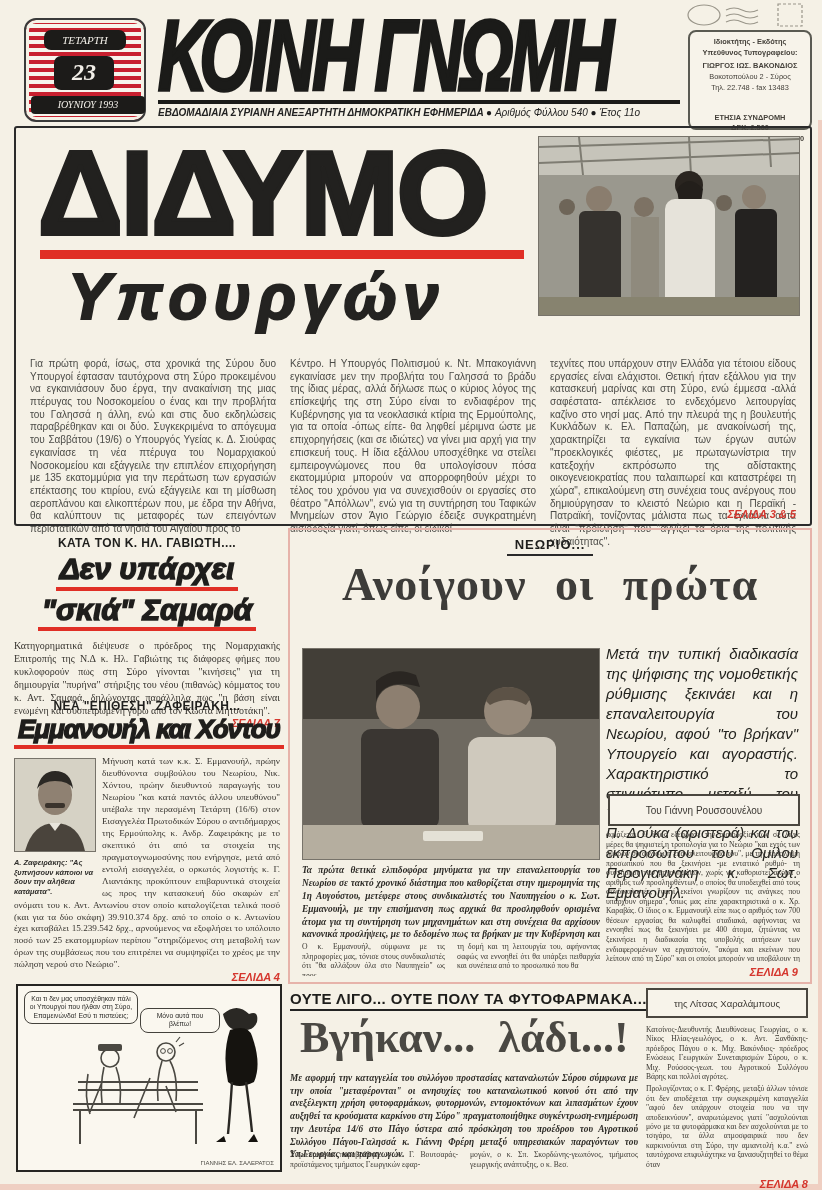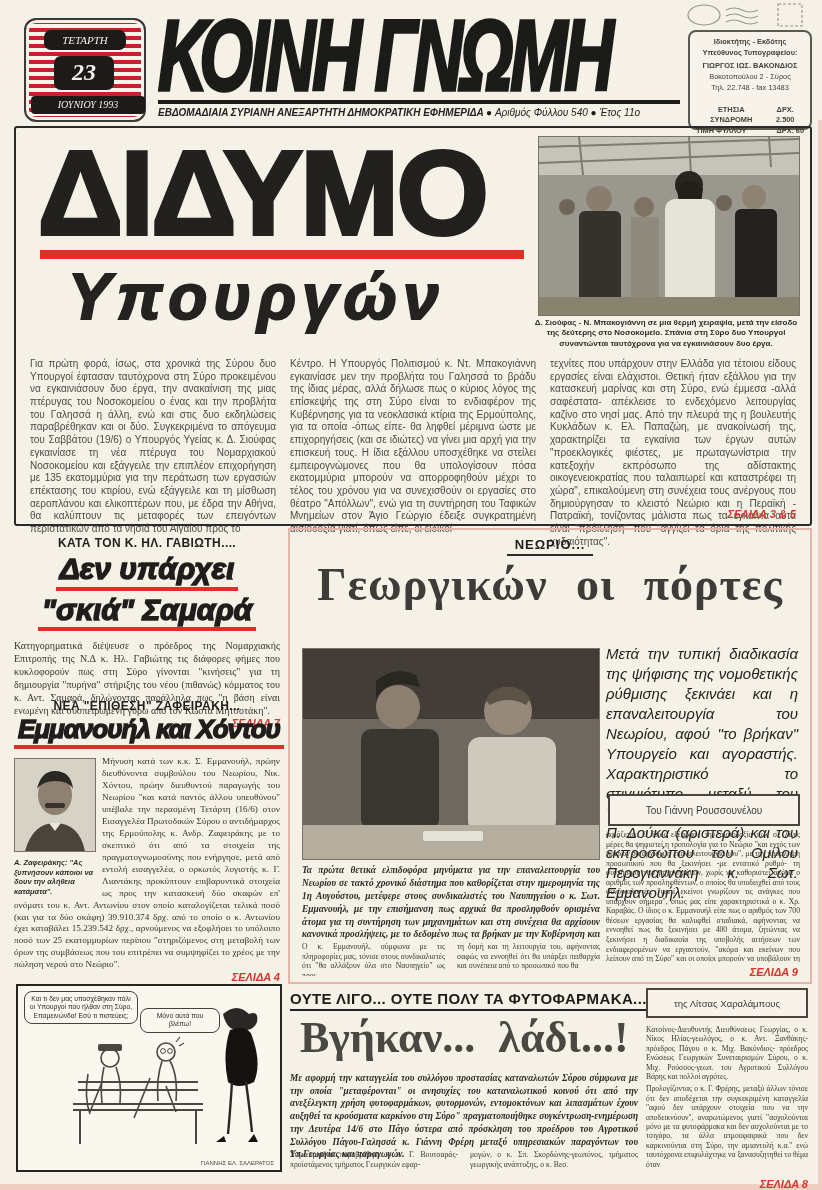--- a/index.html
+++ b/index.html
@@ -96,21 +96,21 @@
   <span style="color:#1a1a1a">●</span>
   <span style="font-weight:normal">Έτος 11ο</span>
 </div>
 
 <div class="abs pubbox" style="left:688px;top:30px;width:112px;height:86px;">
   <div>Ιδιοκτήτης - Εκδότης</div>
   <div>Υπεύθυνος Τυπογραφείου:</div>
   <div style="margin-top:3px;">ΓΙΩΡΓΟΣ ΙΩΣ. ΒΑΚΟΝΔΙΟΣ</div>
   <div style="font-weight:normal">Βοκοτοπούλου 2 - Σύρος</div>
   <div style="font-weight:normal">Τηλ. 22.748 - fax 13483</div>
-  <div class="pubrow" style="margin-top:11px;">
+  <div class="pubrow" style="margin-top:19px;flex-direction:column;">
     <span>ΕΤΗΣΙΑ ΣΥΝΔΡΟΜΗ</span>
     <span>ΔΡΧ. 2.500</span>
   </div>
   <div class="pubrow">
     <span>ΤΙΜΗ ΦΥΛΛΟΥ</span>
     <span>ΔΡΧ. 60</span>
   </div>
 </div>
 
 <div class="abs leadbox" style="left:14px;top:126px;width:794px;height:396px;">
@@ -128,21 +128,20 @@
       <rect x="92" y="80" width="28" height="98" fill="#8f8a7d"></rect>
     <circle cx="150" cy="48" r="14" fill="#2a2520"></circle>
       <path d="M138 52 q12 -16 26 0 l-2 14 q-12 8 -22 0 Z" fill="#231f1b"></path>
     <rect x="126" y="62" width="50" height="116" rx="10" fill="#e6e3da"></rect>
     <circle cx="215" cy="60" r="12" fill="#8d8172"></circle>
       <rect x="196" y="72" width="42" height="106" rx="6" fill="#242220"></rect>
     <circle cx="185" cy="66" r="8" fill="#6e6558"></circle>
       <circle cx="28" cy="70" r="8" fill="#6e6558"></circle>
     <rect y="160" width="260" height="18" fill="#87836f"></rect>
   </svg>
-  <div class="abs cap" style="left:512px;top:190px;width:276px;">Δ. Σιούφας - Ν. Μπακογιάννη σε μια θερμή χειραψία, μετά την είσοδο της δεύτερης στο Νοσοκομείο. Σπάνια στη Σύρο δυο Υπουργοί συναντώνται ταυτόχρονα για να εγκαινιάσουν δυο έργα.</div>
 
   <div class="abs leadcols" style="left:14px;top:230px;width:766px;">
     <div>Για πρώτη φορά, ίσως, στα χρονικά της Σύρου δυο Υπουργοί έφτασαν ταυτόχρονα στη Σύρο προκειμένου να εγκαινιάσουν δυο έργα, την ανακαίνιση της μιας πτέρυγας του Νοσοκομείου ο ένας και την προβλήτα του Γαλησσά η άλλη, ενώ και στις δυο εκδηλώσεις παραβρέθηκαν και οι δύο. Συγκεκριμένα το απόγευμα του Σαββάτου (19/6) ο Υπουργός Υγείας κ. Δ. Σιούφας εγκαινίασε τη νέα πτέρυγα του Νομαρχιακού Νοσοκομείου και εξάγγειλε την επιπλέον επιχορήγηση με 135 εκατομμύρια για την περάτωση των εργασιών επέκτασης του κτιρίου, ενώ εξάγγειλε και τη μίσθωση αεροπλάνου και ελικοπτέρων που, με έδρα την Αθήνα, θα καλύπτουν τις μεταφορές των επειγόντων περιστατικών από τα νησιά του Αιγαίου προς το</div>
     <div>Κέντρο. Η Υπουργός Πολιτισμού κ. Ντ. Μπακογιάννη εγκαινίασε μεν την προβλήτα του Γαλησσά το βράδυ της ίδιας μέρας, αλλά δήλωσε πως ο κύριος λόγος της επίσκεψής της στη Σύρο είναι το ενδιαφέρον της Κυβέρνησης για τα νεοκλασικά κτίρια της Ερμούπολης, για τα οποία -όπως είπε- θα ληφθεί μέριμνα ώστε με επιχορηγήσεις (και σε ιδιώτες) να γίνει μια αρχή για την επισκευή τους. Η ίδια εξάλλου υποσχέθηκε να στείλει εμπειρογνώμονες που θα υπολογίσουν πόσα εκατομμύρια μπορούν να απορροφηθούν μέχρι το τέλος του χρόνου για να συνεχισθούν οι εργασίες στο θέατρο "Απόλλων", ενώ για τη συντήρηση του Ταφικών Μνημείων στον Άγιο Γεώργιο έδειξε συγκρατημένη αισιοδοξία γιατί, όπως είπε, οι ειδικοί</div>
     <div>τεχνίτες που υπάρχουν στην Ελλάδα για τέτοιου είδους εργασίες είναι ελάχιστοι. Θετική ήταν εξάλλου για την κατασκευή μαρίνας και στη Σύρο, ενώ έμμεσα -αλλά σαφέστατα- απέκλεισε το ενδεχόμενο λειτουργίας καζίνο στο νησί μας. Από την πλευρά της η βουλευτής Κυκλάδων κ. Ελ. Παπαζώη, με ανακοίνωσή της, χαρακτηρίζει τα εγκαίνια των έργων αυτών "προεκλογικές φιέστες, με πρωταγωνίστρια την κατεξοχήν εκπρόσωπο της αδίστακτης οικογενειοκρατίας που ταλαιπωρεί και καταστρέφει τη χώρα", επικαλούμενη στη συνέχεια τους ανέργους που δημιούργησαν το κλειστό Νεώριο και η Περαϊκή - Πατραϊκή, τονίζοντας μάλιστα πως τα εγκαίνια αυτά είναι "πρόκληση" που "αγγίζει τα όρια της πολιτικής χυδαιότητας".</div>
   </div>
   <div class="abs pageref" style="right:14px;bottom:4px;">ΣΕΛΙΔΑ 3 &amp; 5</div>
 </div>
 
 <div class="abs" style="left:14px;top:536px;width:266px;text-align:center;">
@@ -189,21 +188,21 @@
     <path d="M214 96 q-2 32 -4 52 M228 96 q4 30 6 50" stroke="#2a2824" stroke-width="2.4" fill="none"></path>
     <path d="M206 150 l-8 6 h10 Z M236 148 l-6 8 h10 Z" fill="#15130f"></path>
   </svg>
   <div class="bubble" style="left:6px;top:5px;width:104px;">Και τι δεν μας υποσχέθηκαν πάλι οι Υπουργοί που ήλθαν στη Σύρο, Επαμεινώνδα! Εσύ τι πιστεύεις;</div>
   <div class="bubble" style="left:122px;top:22px;width:70px;">Μόνο αυτά που βλέπω!</div>
   <div class="abs" style="right:6px;bottom:4px;font-size:6px;color:#4a4842;">ΓΙΑΝΝΗΣ ΕΛ. ΣΑΛΕΡΑΤΟΣ</div>
 </div>
 
 <div class="abs midbox" style="left:288px;top:528px;width:520px;height:452px;">
   <div style="text-align:center;margin-top:5px;"><span class="midkick">ΝΕΩΡΙΟ...</span></div>
-  <div class="h-mid" style="text-align:center;margin-top:2px;">Γεωργικών οι πόρτες</div>
+  <div class="h-mid" style="text-align:center;margin-top:2px;">Ανοίγουν οι πρώτα</div>
 
   <svg class="abs photoframe" style="left:12px;top:118px;" width="296" height="210" viewBox="0 0 296 210">
     <rect width="296" height="210" fill="#6e6960"></rect>
     <rect width="296" height="70" fill="#423e37"></rect>
     <circle cx="95" cy="58" r="22" fill="#8d7f70"></circle>
     <path d="M73 52 q8 -24 44 -14 l-4 -12 q-22 -10 -40 6 Z" fill="#2a2622"></path>
     <rect x="58" y="80" width="78" height="100" rx="10" fill="#3a3632"></rect>
     <circle cx="205" cy="62" r="24" fill="#96897a"></circle>
     <path d="M183 52 q4 -14 22 -14 q16 0 22 12 l-4 6 q-18 -10 -36 0 Z" fill="#5c5246"></path>
     <rect x="165" y="88" width="88" height="96" rx="12" fill="#cfc9bd"></rect>

